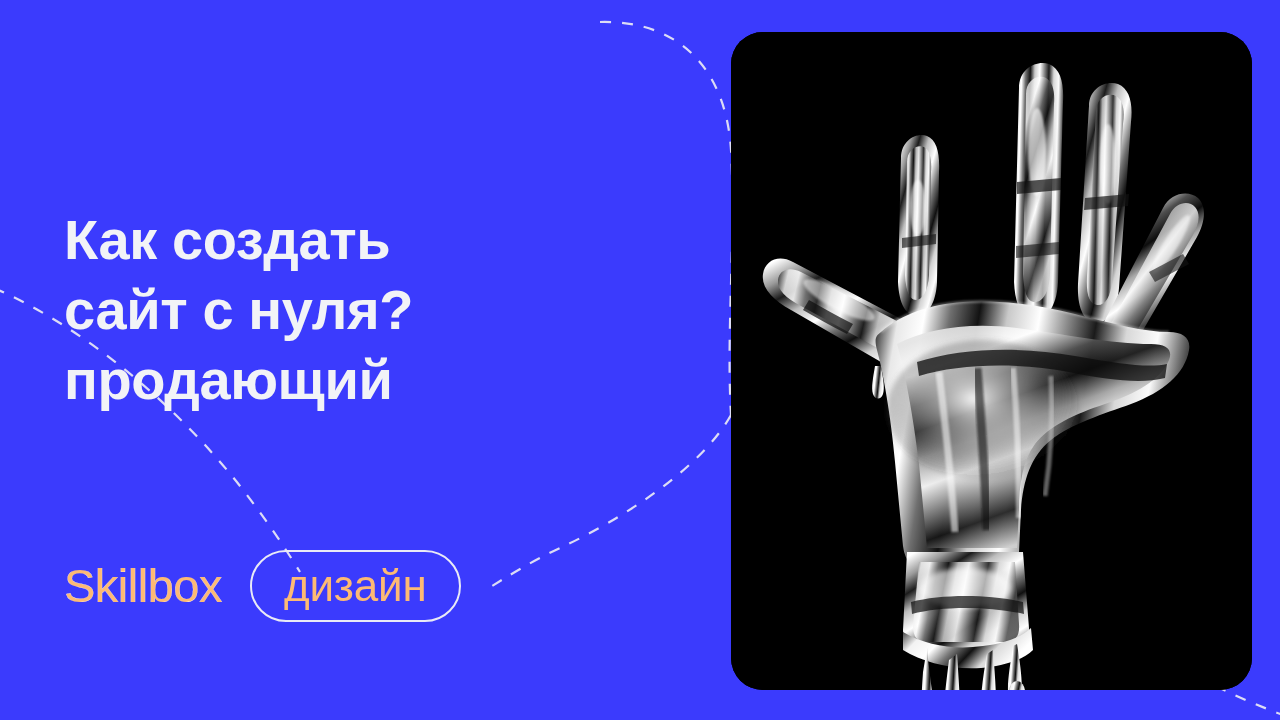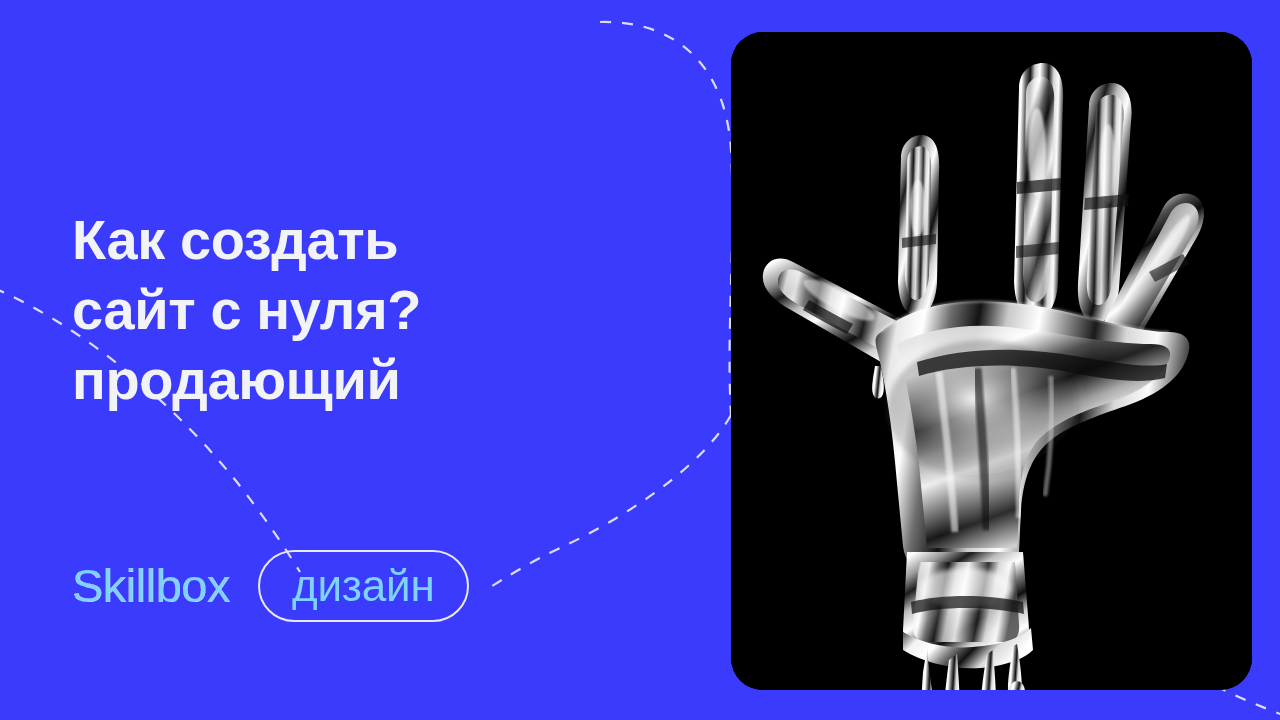--- a/index.html
+++ b/index.html
@@ -29,21 +29,21 @@
     left: 0;
     top: 0;
     width: 1280px;
     height: 720px;
     pointer-events: none;
   }
 
   
   #left-col {
     position: absolute;
-    left: 72px;
+    left: 64px;
     top: 0;
     width: 620px;
     height: 720px;
   }
 
   #headline {
     position: absolute;
     left: 0;
     top: 205px;
     margin: 0;
@@ -63,21 +63,21 @@
   #brand-row {
     position: absolute;
     left: 0;
     top: 548px;
     display: flex;
     align-items: center;
     height: 76px;
   }
 
   #logo-skillbox {
-    color: #7dd3fc;
+    color: #fdba74;
     font-family: "Liberation Sans", sans-serif;
     font-weight: normal;
     font-size: 47px;
     line-height: 52px;
     letter-spacing: -0.5px;
     white-space: nowrap;
     -webkit-text-stroke: 0.2px #FFFFFF;
   }
 
   #tag-pill {
@@ -86,21 +86,21 @@
     height: 72px;
     padding: 0 32px;
     display: flex;
     align-items: center;
     justify-content: center;
     border: 2px solid #E9EAF6;
     border-radius: 40px;
     background: transparent;
   }
   #tag-pill-label {
-    color: #7dd3fc;
+    color: #fdba74;
     font-family: "Liberation Sans", sans-serif;
     font-weight: normal;
     font-size: 44px;
     line-height: 48px;
     letter-spacing: -0.2px;
     white-space: nowrap;
   }
 
   
   #art-card {

